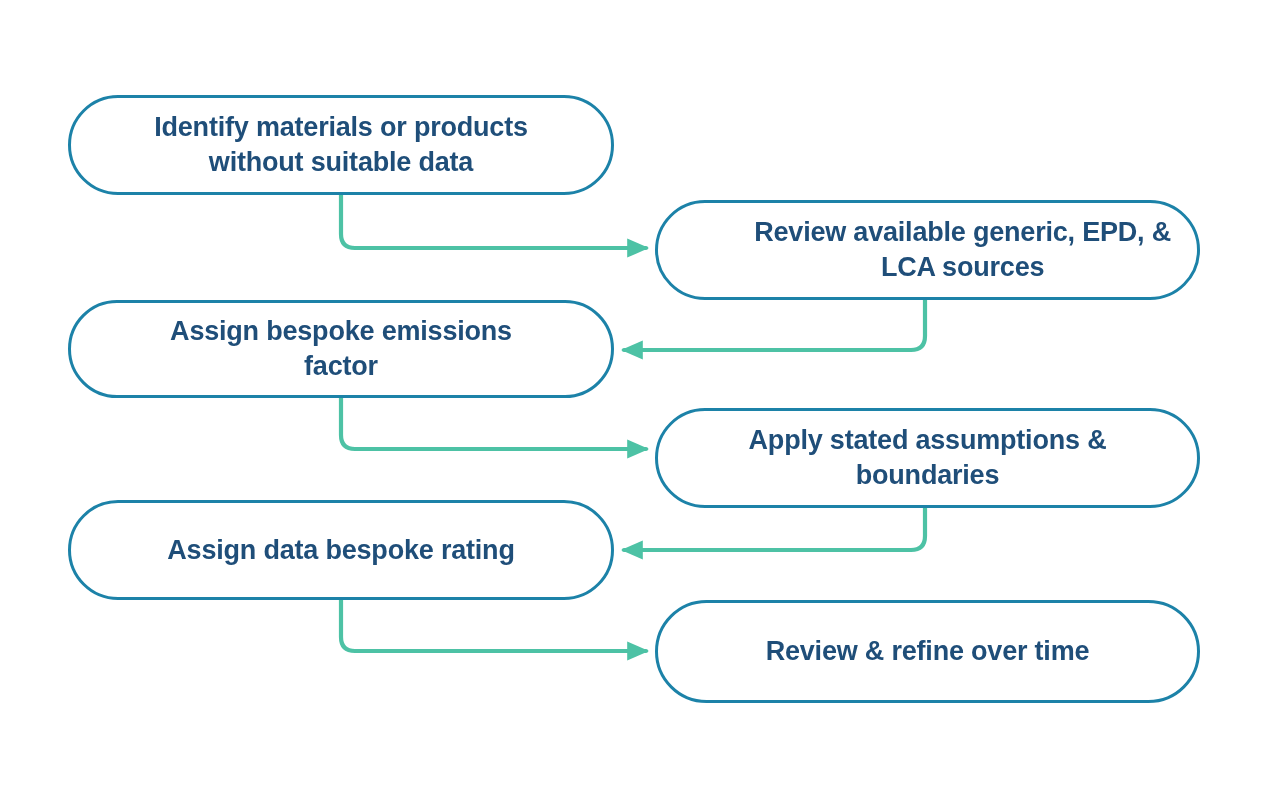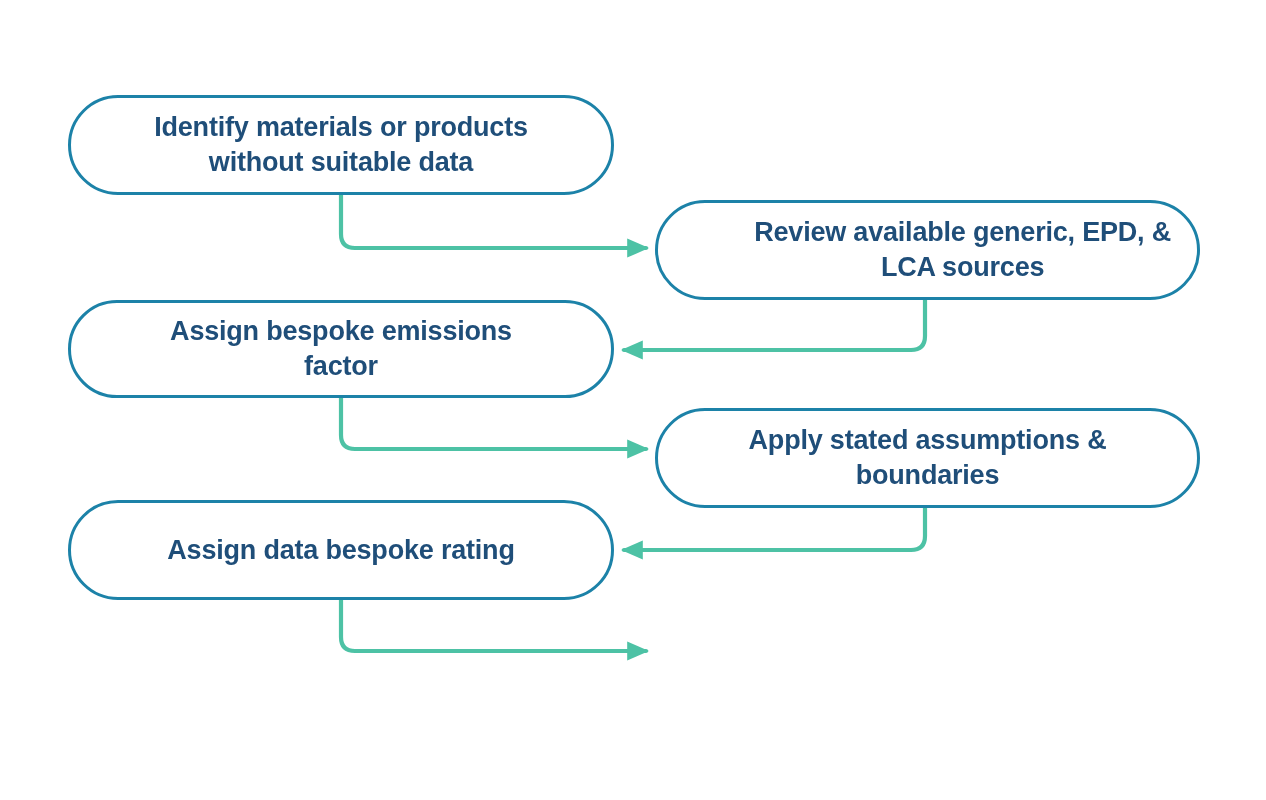--- a/index.html
+++ b/index.html
@@ -100,14 +100,17 @@
 
   <div class="node n4">
     <span class="node-label">Apply stated assumptions &amp;
 boundaries</span>
   </div>
 
   <div class="node n5">
     <span class="node-label">Assign data bespoke rating</span>
   </div>
 
+  <div class="node n6">
+    <span class="node-label">Review &amp; refine over time</span>
+  </div>
 
 </div>
 
 </body></html>

